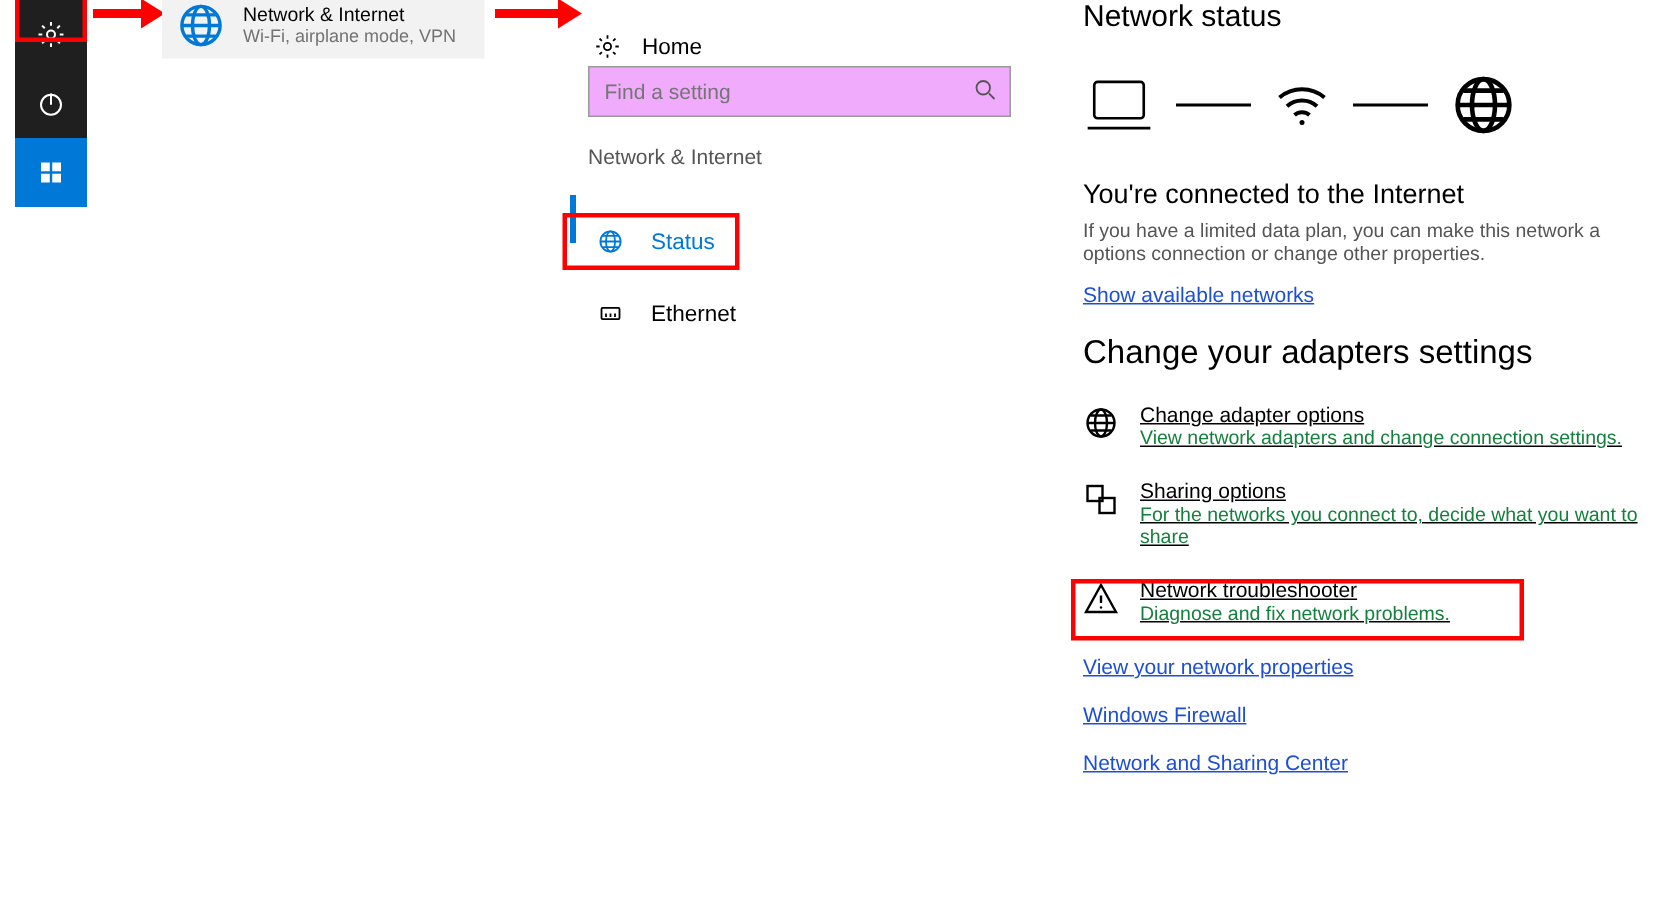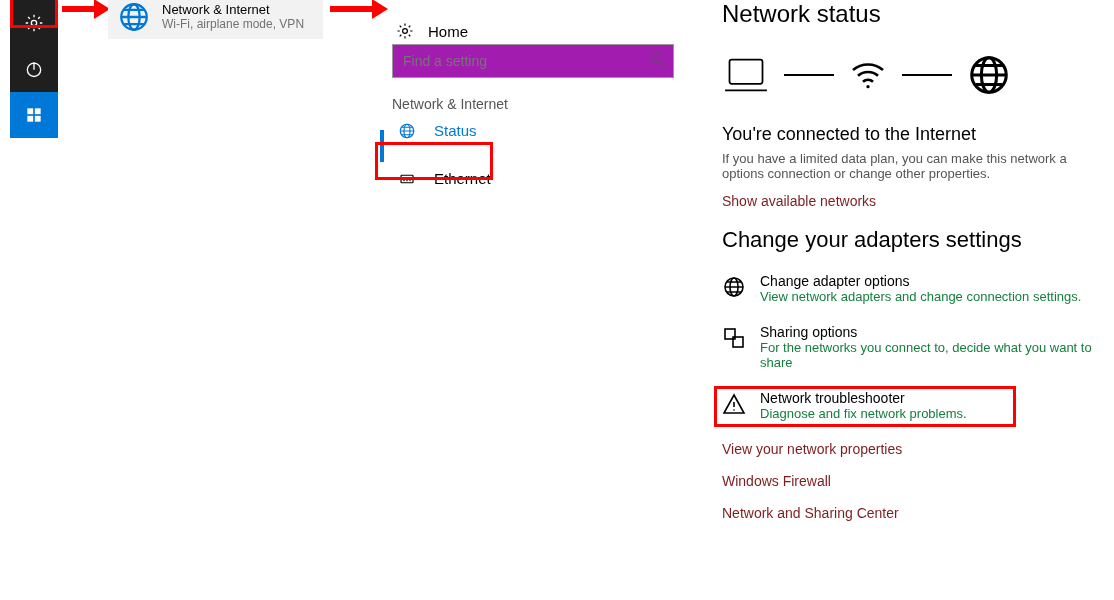--- a/index.html
+++ b/index.html
@@ -22,41 +22,41 @@
   .arrow { position: absolute; height: 6px; background: #ff0000; top: 6px; }
   .arrow::after { content: ""; position: absolute; right: -14px; top: -7px; border-left: 16px solid #ff0000; border-top: 10px solid transparent; border-bottom: 10px solid transparent; }
   .arrow1 { left: 62px; width: 34px; }
   .arrow2 { left: 330px; width: 44px; }
 
   
   .settings-pane { position: absolute; left: 380px; top: 0; width: 310px; }
   .home-row { display:flex; align-items:flex-end; height: 40px; padding-left: 16px; gap: 14px; font-size: 15px; }
   .home-row svg { width: 18px; height: 18px; }
   .search-wrap { margin: 4px 16px 18px 12px; position: relative; }
-  .search { width: 100%; height: 34px; border: 1px solid #999; padding: 0 34px 0 10px; font-size: 14px; background:#a21caf; }
+  .search { width: 100%; height: 34px; border: 1px solid #999; padding: 0 34px 0 10px; font-size: 14px; background:#f0abfc; }
   .search-icon { position:absolute; right:8px; top:7px; width:18px; height:18px; color:#555; }
   .cat-header { padding-left:12px; font-size:14px; color:#555; margin-bottom:10px; }
   .nav { display:flex; flex-direction:column; }
-  .nav-item { display:flex; align-items:flex-start; height:48px; padding-left:18px; gap:18px; font-size:15px; color:#000; position:relative; }
+  .nav-item { display:flex; align-items:flex-end; height:48px; padding-left:18px; gap:18px; font-size:15px; color:#000; position:relative; }
   .nav-item svg { width:18px; height:18px; }
   .nav-item.active { color:#0078d7; }
   .nav-item.active::before { content:""; position:absolute; left:0; top:8px; bottom:8px; width:4px; background:#0078d7; }
   .hl-status { position:absolute; left:375px; top:142px; width:118px; height:38px; border:3px solid #ff0000; pointer-events:none; }
 
   
   .main { position:absolute; left:722px; top:0; right:0; }
-  .h1 { font-size:24px; font-weight:300; margin-bottom:24px; }
+  .h1 { font-size:20px; font-weight:300; margin-bottom:24px; }
   .diagram { display:flex; align-items:center; gap:14px; margin-bottom:26px; }
   .diagram svg { width:48px; height:44px; }
   .dash { width:50px; height:2px; background:#000; }
   .subhead { font-size:18px; margin-bottom:6px; }
   .body { font-size:13px; color:#555; margin-bottom:12px; max-width:380px; }
-  .link { color:#7f1d1d; font-size:14px; margin-bottom:18px; display:block; }
+  .link { color:#1d4ed8; font-size:14px; margin-bottom:18px; display:block;text-decoration:underline; }
   .h2 { font-size:22px; font-weight:300; margin:6px 0 20px; }
-  .opt { display:flex; gap:14px; margin-bottom:20px; }
+  .opt { display:flex; gap:14px; margin-bottom:20px;text-decoration:underline; }
   .opt svg { width:24px; height:24px; flex:none; margin-top:2px; }
   .opt-title { font-size:14px; }
   .opt-sub { font-size:13px; color:#15803d; }
   .hl-trouble { position:absolute; border:3px solid #ff0000; pointer-events:none; }
   .links-col a { display:block; margin-bottom:16px; }
 
   svg { fill:none; stroke:currentColor; stroke-width:1.6; }
 </style>
 </head>
 <body>

